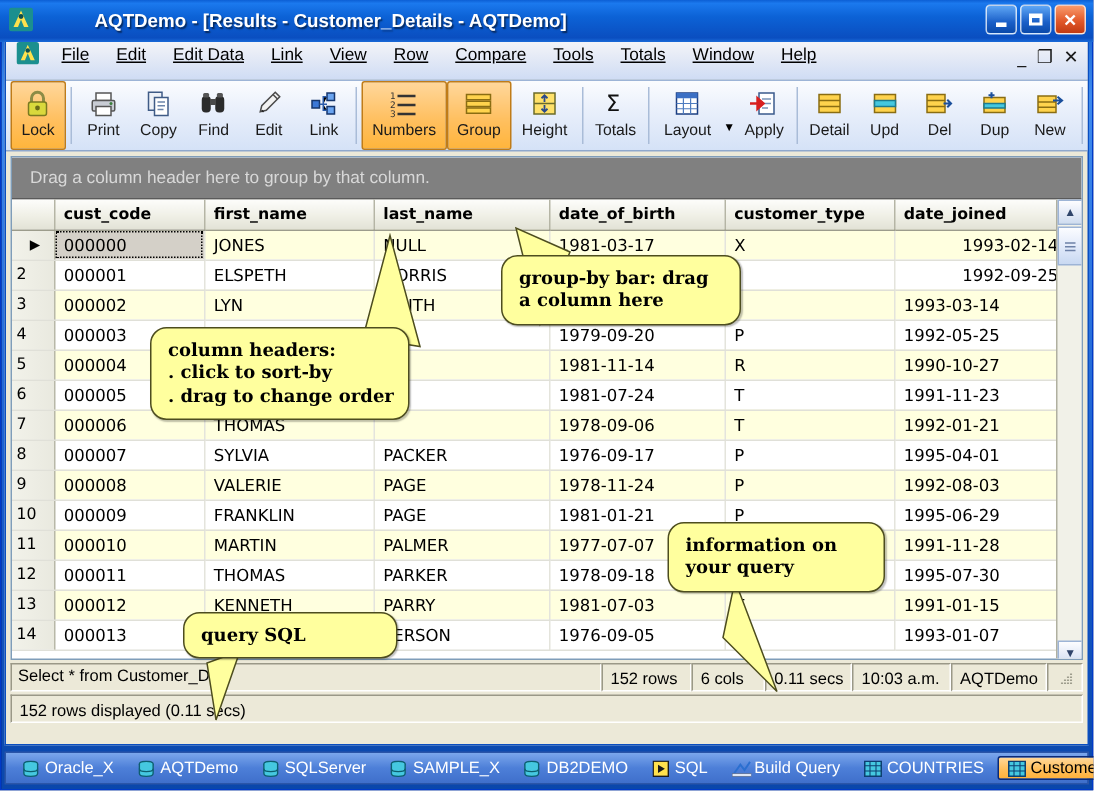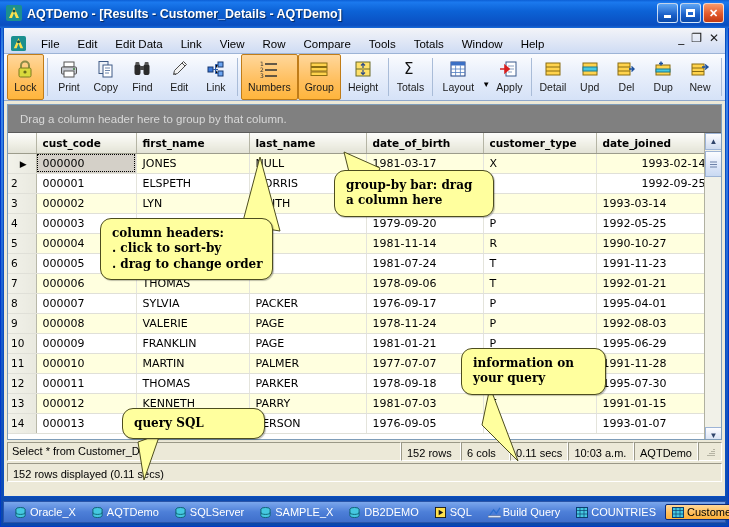--- a/index.html
+++ b/index.html
@@ -28,20 +28,21 @@
   #titlebar {
     position: absolute; left: 0; top: 0; width: 729px; height: 28px;
     background: linear-gradient(to bottom,#0c5fd5 0%, #1b79ee 8%, #0c62d6 40%, #0a4ec0 90%, #1a6ad8 100%);
     display: flex; align-items: center;
   }
   #titlebar .tb-icon { margin-left: 6px; margin-right: 5px; }
   #titlebar .tb-text {
     color: #ffffff; font-weight: bold; font-size: 12.5px;
     text-shadow: 1px 1px 1px rgba(0,0,0,.55);
     white-space: nowrap;
+    margin-left: 36px;
   }
   .tb-buttons { position: absolute; right: 5px; top: 3px; display: flex; gap: 2px; }
   .tb-btn {
     width: 21px; height: 20px; border-radius: 3px;
     border: 1px solid rgba(255,255,255,.75);
     display: flex; align-items: center; justify-content: center;
     color: #fff; font-size: 11px; font-weight: bold;
     background: linear-gradient(to bottom,#5ea6f5,#1a5fc8 60%,#0a49aa);
   }
   .tb-btn.close { background: linear-gradient(to bottom,#f89a6b,#e2592a 55%,#c23a12); }
@@ -55,21 +56,21 @@
     background: #ece9d8;
     border: 1px solid #0a4ec0;
     border-top: none;
   }
 
   
   #menubar {
     position: relative; height: 26px; width: 100%;
     background: linear-gradient(to bottom, #f3f4f8 0%, #e3e9f6 45%, #cfdcf4 100%);
     border-bottom: 1px solid #9db4d6;
-    display: flex; align-items: flex-end;
+    display: flex; align-items: flex-start; text-decoration: underline;
   }
   #menubar .mdi-icon { margin: 0 6px 0 7px; }
   .menu-item {
     padding: 3px 9px; color: #000; font-size: 11.5px; white-space: nowrap;
   }
   .mdi-buttons { position: absolute; right: 6px; top: 4px; display: flex; gap: 7px; align-items: center; color:#1a1a1a; }
   .mdi-buttons span { font-size: 12px; font-family: "DejaVu Sans", sans-serif; line-height: 12px; }
 
   
   #toolbar {
@@ -760,21 +761,21 @@
   </svg>
   <div class="callout" style="left:100px;top:218px;width:173px">
     <div class="line">column headers:</div>
     <div class="line">. click to sort-by</div>
     <div class="line">. drag to change order</div>
   </div>
 
   <svg class="tail" style="left:468px;top:385px;width:60px;height:80px" viewBox="0 0 60 80">
     <path d="M22 2 L50 76 L14 40 Z" fill="#ffff9e" stroke="#4d4d1f" stroke-width="1"></path>
   </svg>
-  <div class="callout" style="left:461px;top:348px;width:145px">
+  <div class="callout" style="left:445px;top:348px;width:145px">
     <div class="line">information on</div>
     <div class="line">your query</div>
   </div>
 
   <svg class="tail" style="left:130px;top:432px;width:50px;height:52px" viewBox="0 0 50 52">
     <path d="M30 2 L14 48 L8 10 Z" fill="#ffff9e" stroke="#4d4d1f" stroke-width="1"></path>
   </svg>
   <div class="callout" style="left:122px;top:408px;width:143px">
     <div class="line">query SQL</div>
   </div>

